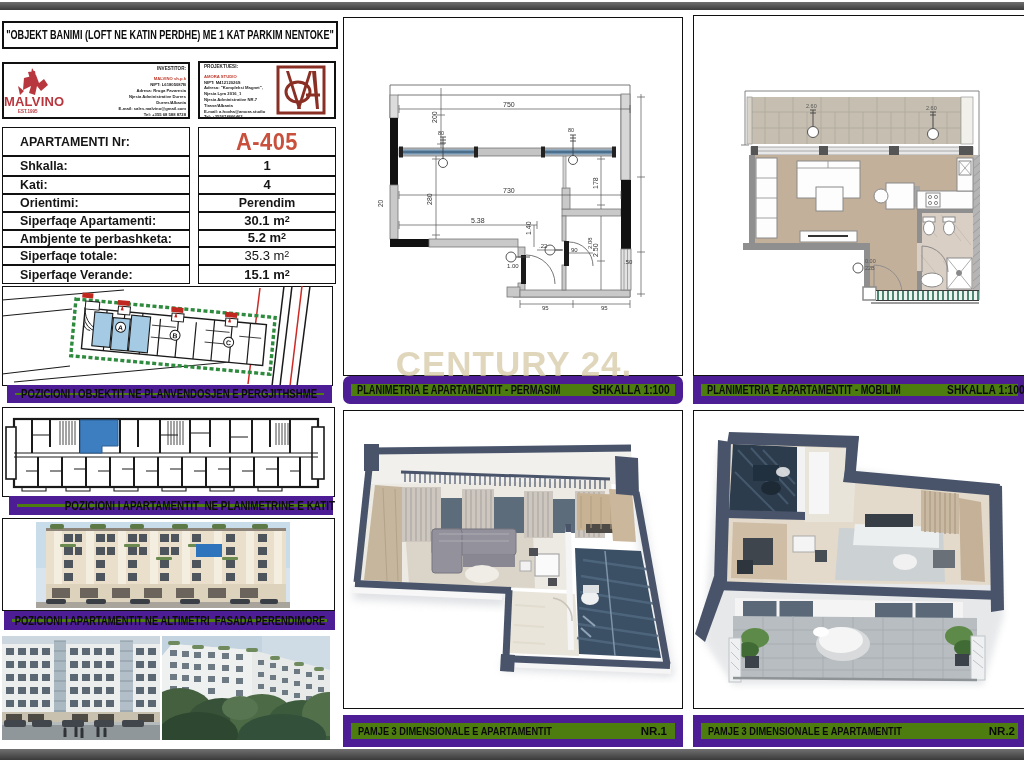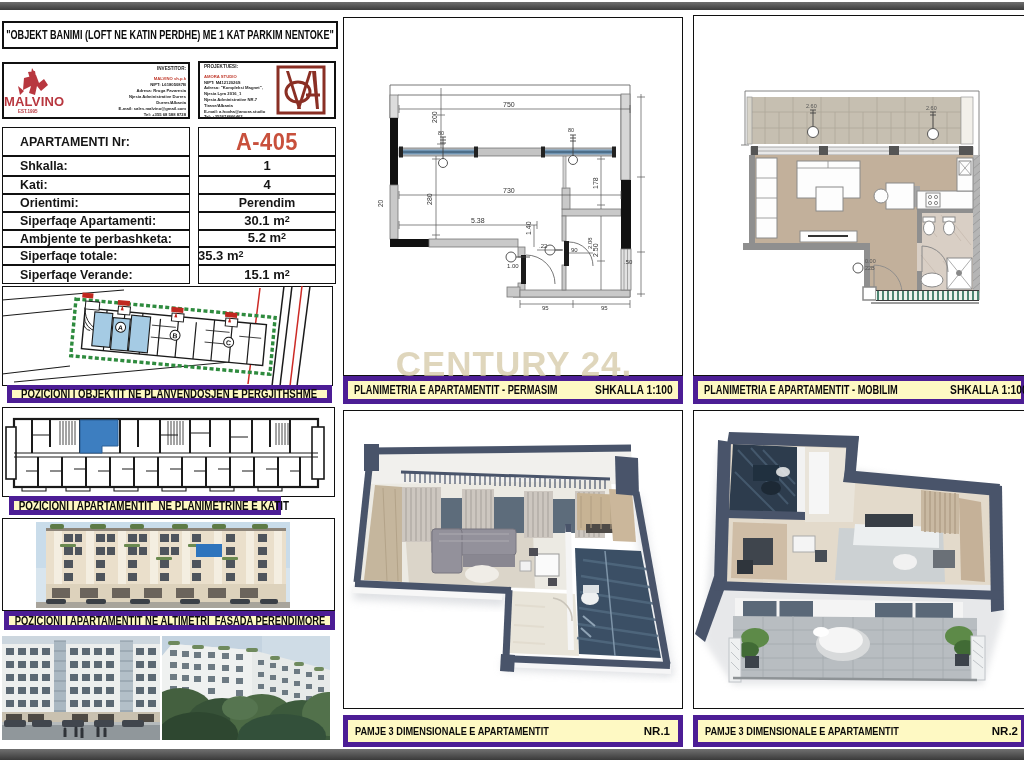--- a/index.html
+++ b/index.html
@@ -1,20 +1,20 @@
 <!DOCTYPE html>
 <html><head>
 <meta charset="utf-8">
 <style>
   html,body{margin:0;padding:0;}
   body{width:1024px;height:768px;position:relative;background:#fff;overflow:hidden;
        font-family:"Liberation Sans", sans-serif;}
   .abs{position:absolute;}
   .bx{position:absolute;border:2px solid #101010;box-sizing:border-box;background:#fff;}
-  .bar{position:absolute;border:5px solid #4c1d95;box-sizing:border-box;background:#fef9c3;
+  .bar{position:absolute;border:8px solid #4c1d95;box-sizing:border-box;background:#4d7c0f;
        display:flex;align-items:center;}
   .bartxt{font-weight:bold;color:#0a0a0a;white-space:nowrap;}
 </style>
 </head>
 <body>
 
 <div class="abs" style="left:0;top:2px;width:1024px;height:8px;background:linear-gradient(#6e6e6e,#3c3c3c);"></div>
 
 <div class="abs" style="left:0;top:749px;width:1024px;height:11px;background:linear-gradient(#707070,#3a3a3a);"></div>
 
@@ -97,21 +97,21 @@
 <div class="abs" style="left:198px;top:213px;width:138px;text-align:center;font-size:13px;font-weight:bold;color:#151515;">30.1 m<span style="font-size:9px;vertical-align:3px;">2</span></div>
 
 <div class="bx" style="left:2px;top:230px;width:188px;height:17px;border-width:1.5px;"></div>
 <div class="abs" style="left:20px;top:231px;font-size:13.5px;font-weight:bold;color:#151515;transform:scaleX(0.92);transform-origin:left center;">Ambjente te perbashketa:</div>
 <div class="bx" style="left:198px;top:230px;width:138px;height:17px;border-width:1.5px;"></div>
 <div class="abs" style="left:198px;top:230px;width:138px;text-align:center;font-size:13px;font-weight:bold;color:#151515;">5.2 m<span style="font-size:9px;vertical-align:3px;">2</span></div>
 
 <div class="bx" style="left:2px;top:247px;width:188px;height:18px;border-width:1.5px;"></div>
 <div class="abs" style="left:20px;top:248px;font-size:13.5px;font-weight:bold;color:#151515;transform:scaleX(0.92);transform-origin:left center;">Siperfaqe totale:</div>
 <div class="bx" style="left:198px;top:247px;width:138px;height:18px;border-width:1.5px;"></div>
-<div class="abs" style="left:198px;top:248px;width:138px;font-size:13px;font-weight:bold;color:#151515;">35.3 m<span style="font-size:9px;vertical-align:3px;">2</span></div>
+<div class="abs" style="left:198px;top:248px;width:138px;text-align:center;font-size:13px;font-weight:normal;color:#151515;">35.3 m<span style="font-size:9px;vertical-align:3px;">2</span></div>
 
 <div class="bx" style="left:2px;top:265px;width:188px;height:19px;border-width:1.5px;"></div>
 <div class="abs" style="left:20px;top:267px;font-size:13.5px;font-weight:bold;color:#151515;transform:scaleX(0.92);transform-origin:left center;">Siperfaqe Verande:</div>
 <div class="bx" style="left:198px;top:265px;width:138px;height:19px;border-width:1.5px;"></div>
 <div class="abs" style="left:198px;top:267px;width:138px;text-align:center;font-size:13px;font-weight:bold;color:#151515;">15.1 m<span style="font-size:9px;vertical-align:3px;">2</span></div>
 
 <div class="bx" style="left:2px;top:286px;width:331px;height:100px;border-width:1.5px;"></div>
 
 <svg class="abs" style="left:2px;top:286px;" width="331" height="100" viewBox="0 0 331 100">
 
@@ -192,21 +192,21 @@
 
   <path d="M30 28 h18 M78 30 h20 M98 12 v18 M158 28 h18 M228 30 h18 M188 26 h20" stroke="#1a1a1a" stroke-width="1.2" fill="none"></path>
 
   <path d="M24 64 h12 M48 64 h12 M72 62 h12 M96 64 h12 M120 62 h12 M144 64 h12 M168 62 h12 M192 64 h12 M216 62 h12 M240 64 h12 M264 62 h12 M288 64 h10" stroke="#1a1a1a" stroke-width="1.1" fill="none"></path>
 
   <path d="M20 80 v4 h24 v-4 M64 80 v4 h24 v-4 M112 80 v4 h24 v-4 M160 80 v4 h24 v-4 M208 80 v4 h24 v-4 M256 80 v4 h24 v-4" stroke="#1a1a1a" stroke-width="1.1" fill="none"></path>
 
   <path d="M78 13 h38 v26 h-16 v7 h-22 z" fill="#3d7ec0" stroke="#2b5f96" stroke-width="1"></path>
 </svg>
 
-<div class="bar" style="left:9px;top:496px;width:272px;height:19px;justify-content:center;padding-left:18px;">
+<div class="bar" style="left:9px;top:496px;width:324px;height:19px;justify-content:flex-start;padding-left:18px;">
   <div class="bartxt" style="font-size:12px;transform:scaleX(0.82);">POZICIONI I APARTAMENTIT&nbsp; NE PLANIMETRINE E KATIT</div>
 </div>
 
 <div class="bx" style="left:2px;top:518px;width:333px;height:93px;border-width:1.5px;"></div>
 
 <svg class="abs" style="left:2px;top:518px;" width="333" height="93" viewBox="0 0 333 93">
 
   <rect x="34" y="4" width="254" height="86" fill="#c9dcea"></rect>
   <rect x="34" y="50" width="254" height="40" fill="#d8e5ee"></rect>
 
@@ -593,21 +593,21 @@
     <text x="281" y="247" font-size="6">.50</text>
     <text x="199" y="293" font-size="6">95</text>
     <text x="258" y="293" font-size="6">95</text>
     <text x="164" y="251" font-size="6">1.00</text>
     <text x="95" y="118" font-size="5.5">80</text>
     <text x="40" y="190" font-size="6.5" transform="rotate(-90 40 190)">20</text>
     <text x="225" y="115" font-size="5.5">80</text>
   </g>
 </svg>
 
-<div class="bar" style="left:343px;top:376px;width:340px;height:28px;">
+<div class="bar" style="left:343px;top:376px;width:340px;height:28px;border-radius:7px;">
   <div class="bartxt" style="font-size:12.5px;transform:scaleX(0.74);transform-origin:left center;margin-left:6px;">PLANIMETRIA E APARTAMENTIT - PERMASIM</div>
   <div class="bartxt" style="font-size:12.5px;position:absolute;right:5px;transform:scaleX(0.82);transform-origin:right center;">SHKALLA 1:100</div>
 </div>
 
 <div class="bx" style="left:343px;top:410px;width:340px;height:299px;border-width:1.5px;"></div>
 
 <svg class="abs" style="left:343px;top:410px;" width="340" height="299" viewBox="0 0 340 299">
   <defs>
     <filter id="blur1" x="-30%" y="-30%" width="160%" height="160%">
         <feGaussianBlur stdDeviation="4"></feGaussianBlur>

